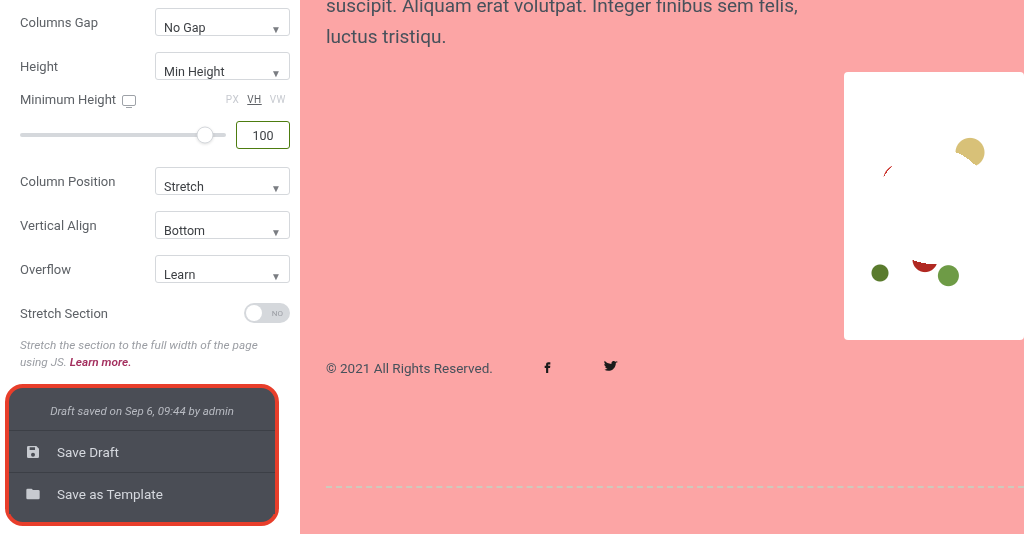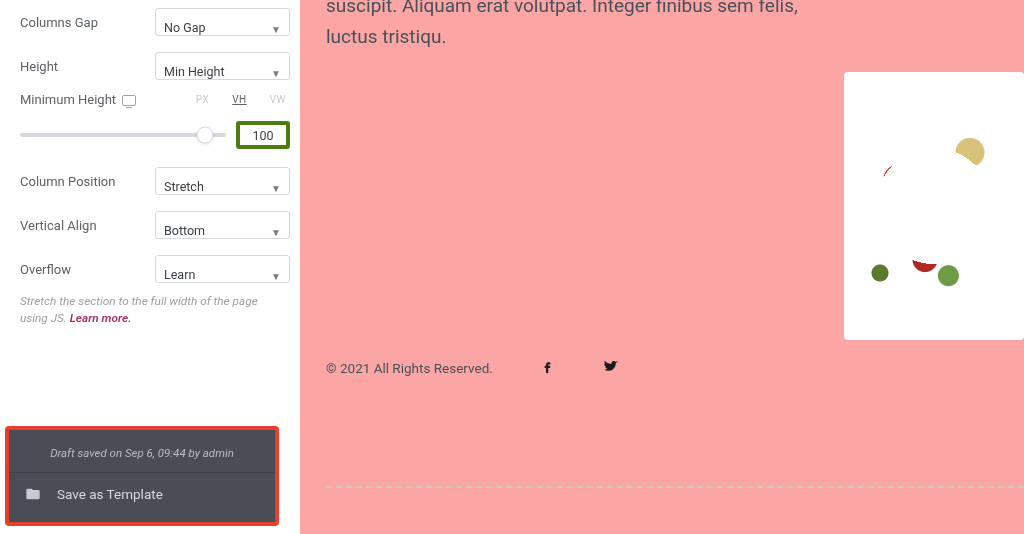--- a/index.html
+++ b/index.html
@@ -13,42 +13,42 @@
   }
   .controls { flex:1; padding:0 10px 0 20px; font-size:12.5px; color:#6a6e73; }
   .row { display:flex; align-items:center; justify-content:space-between; height:44px; }
   .row .label { flex:0 0 120px; color:#5d6166; font-size:13px; }
   .select {
     flex:1; max-width:135px; height:28px; border:1px solid #d5d8dc; border-radius:3px;
     background:#fff; display:flex; align-items:flex-end; padding:0 8px;
     font-size:12.5px; color:#3c3f43; justify-content:space-between;
   }
   .select .chev { font-size:10px; color:#7a7d82; }
-  .units { display:flex; gap:23px; font-size:10px; letter-spacing:.5px; color:#c7cad0; padding-right:4px;}
+  .units { display:flex; gap:8px; font-size:10px; letter-spacing:.5px; color:#c7cad0; padding-right:4px;}
   .units .unit.active { color:#5f6267; text-decoration:underline; }
   .device-icon { width:14px; height:11px; display:inline-block; border:1.2px solid #9ea2a8; border-radius:2px; position:relative; top:2px; margin-left:6px;}
   .device-icon::after { content:""; position:absolute; left:3px; right:3px; bottom:-3px; height:1.2px; background:#9ea2a8;}
   .minh-row { display:flex; flex-direction:column; margin-top:4px; }
   .minh-head { display:flex; align-items:center; justify-content:space-between; }
   .minh-head .label { color:#5d6166; font-size:13px; }
   .slider-wrap { display:flex; align-items:center; gap:10px; margin-top:14px; justify-content:flex-end;}
   .track { flex:1; height:4px; background:#d5d8dc; border-radius:2px; position:relative; }
   .track .thumb { position:absolute; top:50%; transform:translate(-50%,-50%); width:17px; height:17px; border-radius:50%; background:#fff; border:1px solid #d5d8dc; box-shadow:0 1px 3px rgba(0,0,0,.12); }
-  .num-input { width:54px; height:28px; border:4px solid #4d7c0f; border-radius:3px; text-align:center; font-size:12.5px; color:#3c3f43;}
+  .num-input { width:54px; height:28px; border:1px solid #4d7c0f; border-radius:3px; text-align:center; font-size:12.5px; color:#3c3f43;}
   .toggle-pill { width:46px; height:20px; border-radius:999px; background:#d5d8dc; position:relative; font-size:8px; color:#9a9da3; }
   .toggle-pill::before { content:""; position:absolute; left:2px; top:2px; width:16px; height:16px; border-radius:50%; background:#fff; }
   .toggle-pill .no { position:absolute; right:7px; top:50%; transform:translateY(-50%); }
   .helper { font-size:11.8px; font-style:italic; color:#9a9da3; line-height:1.4; padding:2px 2px 8px 0; }
   .helper a { color:#a4305f; text-decoration:none; font-weight:600; }
 
   
   .footer-dark {
     position:absolute; left:5px; right:21px; bottom:8px;
     background:#4a4d55;
-    border:4px solid #e83e2b; border-radius:4px;
+    border:4px solid #e83e2b; border-radius:18px;
     padding:10px 0 8px 0;
     display:flex; flex-direction:column;
   }
   .draft-note { font-size:11.5px; font-style:italic; color:#b8bbc2; text-align:center; padding:6px 0 12px 0; }
   .dark-btn {
     display:flex; align-items:center; gap:16px;
     height:42px; padding:0 16px;
     background:#4a4d55; color:#d5d8de; font-size:13.5px;
     border-top:1px solid #3c3f46;
   }
@@ -160,31 +160,45 @@
     </div>
 
     <div class="row">
       <span class="label">Overflow</span>
       <div class="select">
         <span>Learn</span>
         <span class="chev">▼</span>
       </div>
     </div>
 
+    <div class="row">
+      <span class="label">Stretch Section</span>
+      <div class="toggle-pill">
+        <span class="no">NO</span>
+      </div>
+    </div>
 
     <div class="helper">
       <span>Stretch the section to the full width of the page using JS. </span><a href="#">Learn more.</a>
     </div>
   </div>
 
   <div class="footer-dark">
     <div class="draft-note">Draft saved on Sep 6, 09:44 by admin</div>
     <div class="dark-btn">
       <span class="ico">
         <svg viewBox="0 0 24 24">
+            <path d="M17 3H5a2 2 0 0 0-2 2v14a2 2 0 0 0 2 2h14a2 2 0 0 0 2-2V7l-4-4zM7 5h8v4H7V5zm5 14a3 3 0 1 1 0-6 3 3 0 0 1 0 6z"></path>
+          </svg>
+      </span>
+      <span>Save Draft</span>
+    </div>
+    <div class="dark-btn">
+      <span class="ico">
+        <svg viewBox="0 0 24 24">
             <path d="M10 4l2 2h8a2 2 0 0 1 2 2v10a2 2 0 0 1-2 2H4a2 2 0 0 1-2-2V6a2 2 0 0 1 2-2h6z"></path>
           </svg>
       </span>
       <span>Save as Template</span>
     </div>
   </div>
 </div>
 
 <div class="collapse-tab">
   <span>‹</span>

